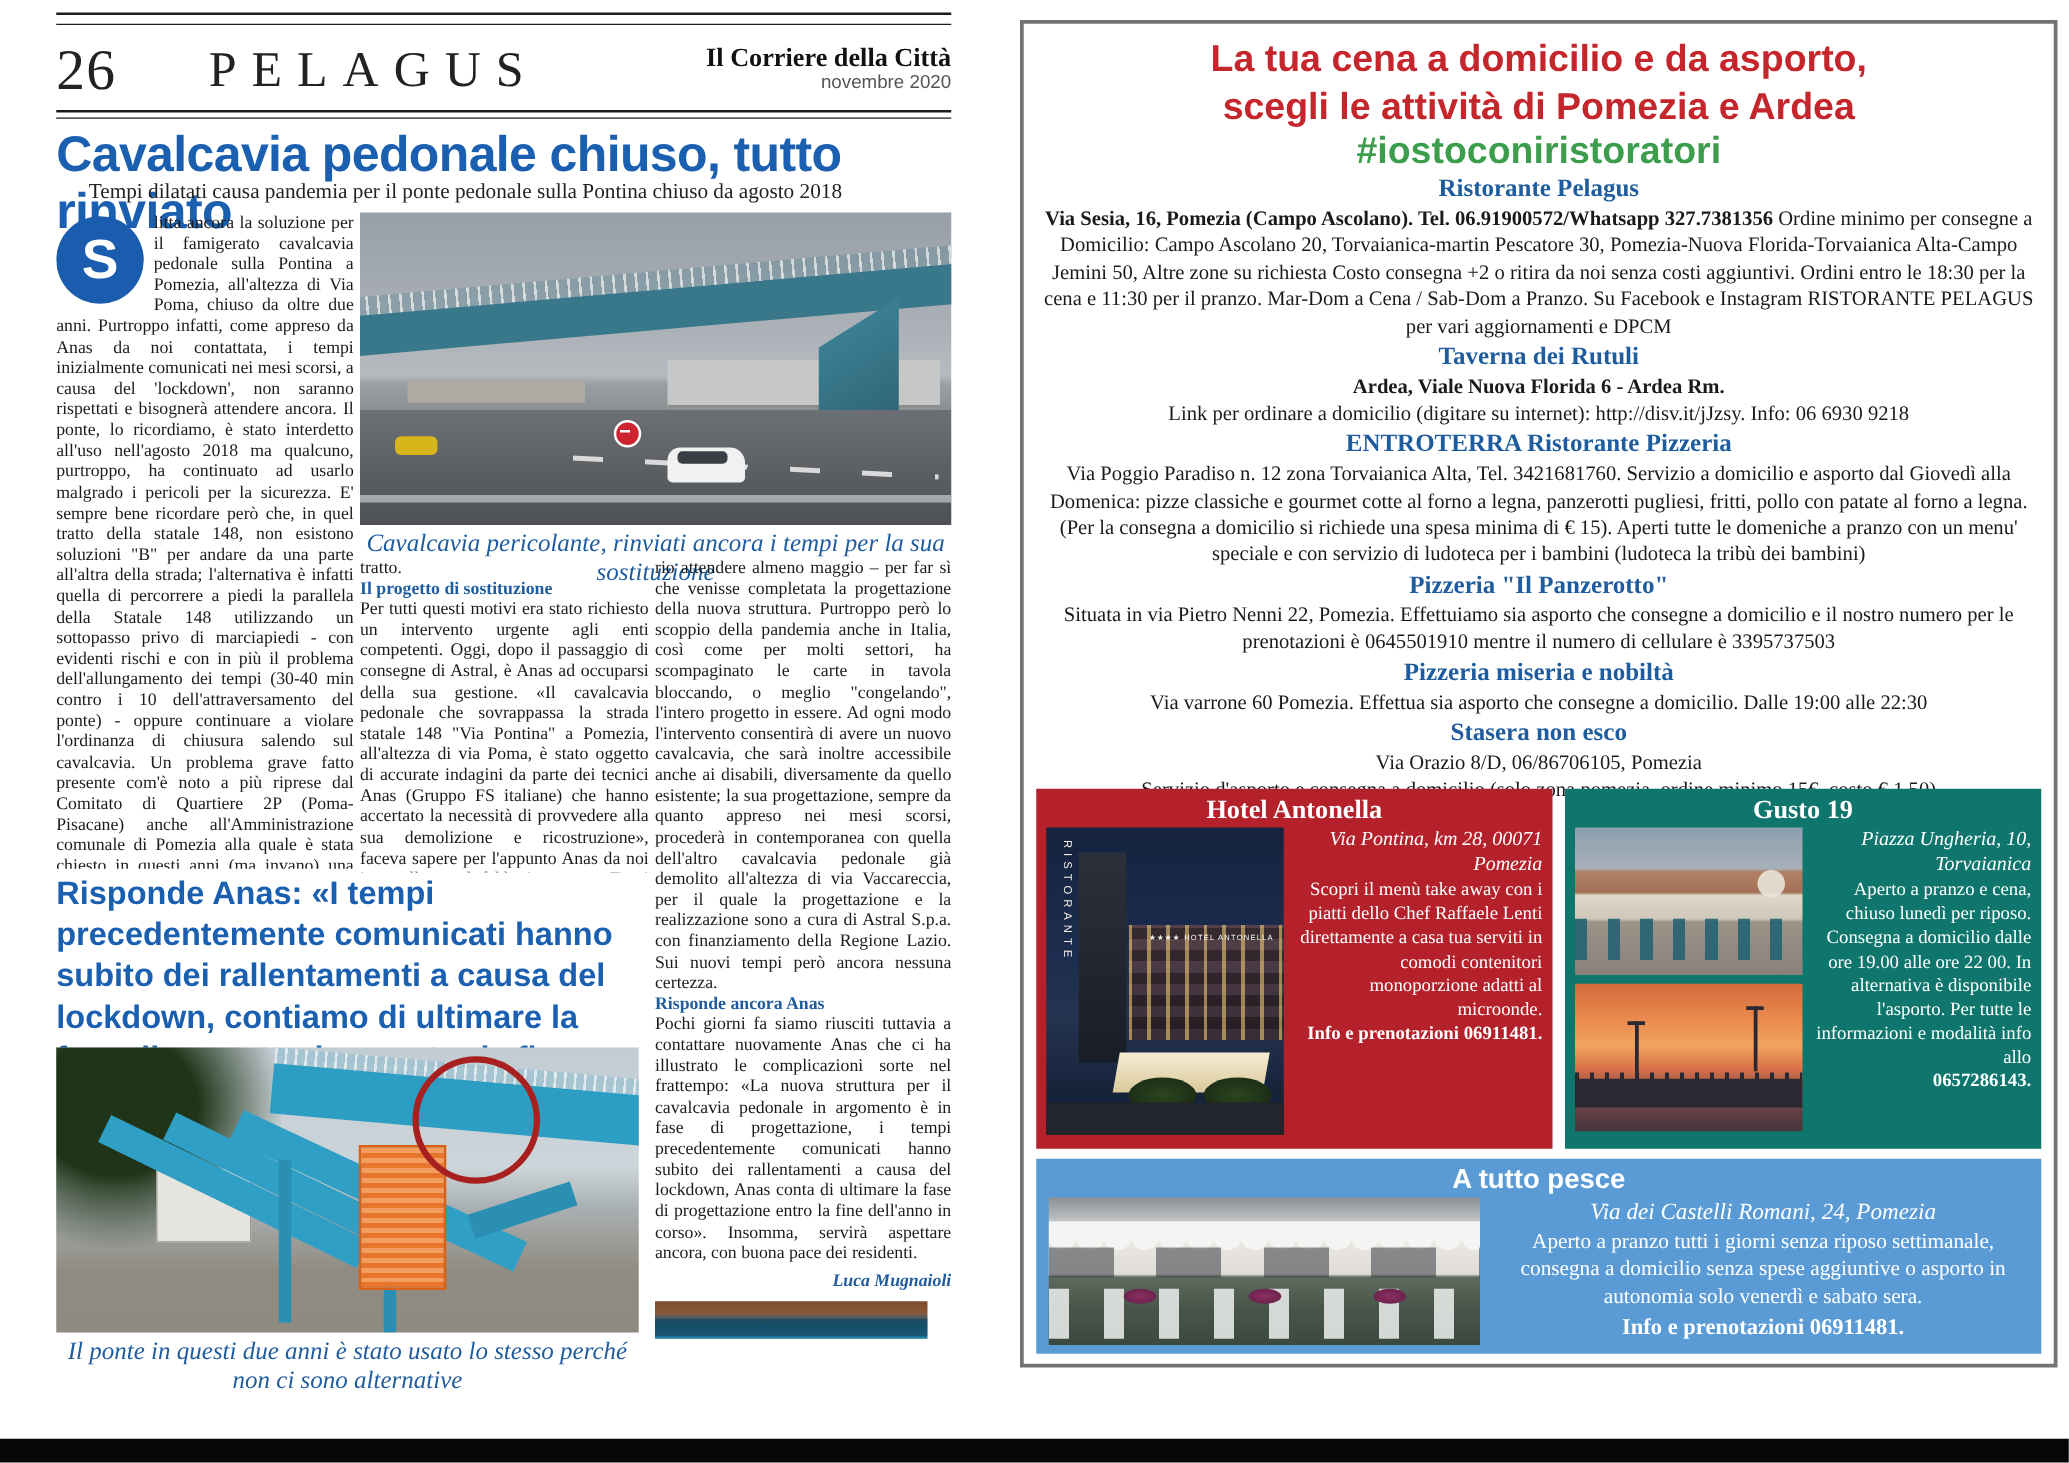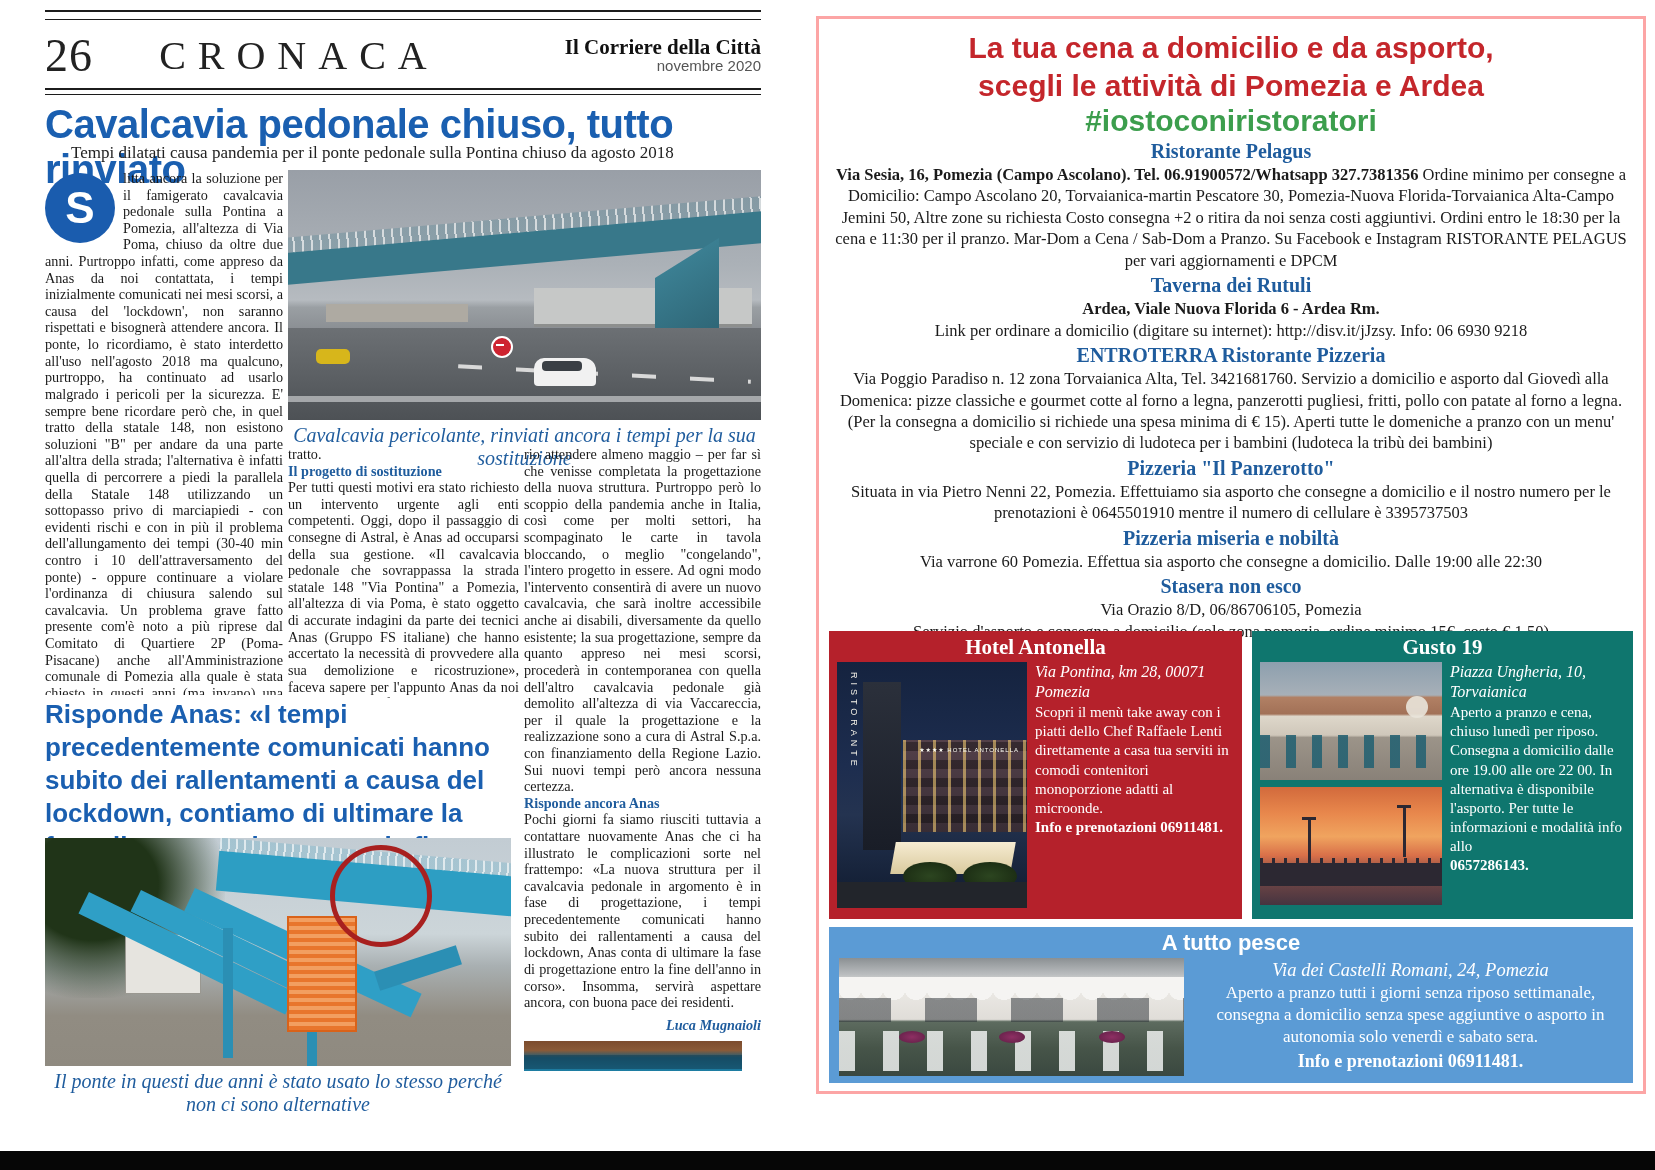--- a/index.html
+++ b/index.html
@@ -80,37 +80,37 @@
           background:repeating-linear-gradient(0deg,#e8752c 0 4px,#f29e60 4px 8px);}
   .p2-circle{position:absolute;right:17%;top:3%;width:92px;height:92px;border:5px solid #a8201f;border-radius:50%;}
   .p2-signpost{position:absolute;left:80px;top:96px;width:74px;height:58px;background:#e6e4df;border:1px solid #9a9891;}
 
   
   .photo3{width:218px;height:186px;margin-top:8px;position:relative;overflow:hidden;
           background:linear-gradient(180deg,#7c4c2e 0%,#8a5a38 5%,#185f7e 9%,#1f86ad 18%,#28a0cb 45%,#2da8d2 70%,#1e83aa 100%);}
   .p3-band{position:absolute;left:0;top:14px;width:100%;height:14px;background:rgba(20,60,80,.55);}
 
   
-  .right-page{left:816px;top:16px;width:824px;height:1072px;border:3px solid #fca5a5;background:#fff;}
+  .right-page{left:816px;top:16px;width:824px;height:1072px;border:3px solid #737373;background:#fff;}
   .ad-head{text-align:center;font-family:"Liberation Sans",sans-serif;font-weight:bold;
            font-size:30px;line-height:1.25;color:#c4262b;margin-top:10px;}
   .ad-hashtag{text-align:center;font-family:"Liberation Sans",sans-serif;font-weight:bold;
            font-size:30px;color:#3c9e4d;line-height:1.15;}
   .ad-body{position:absolute;left:14px;right:14px;top:118px;text-align:center;}
   .ad-sec-title{color:#1f5c9d;font-weight:bold;font-size:20px;margin:3px 0 1px;}
   .ad-sec-text{font-size:16.5px;line-height:1.3;margin:0;}
   .ad-sec-text b{font-size:16.5px;}
 
   .boxes{position:absolute;left:10px;right:10px;top:612px;height:288px;display:flex;gap:10px;}
   .box{position:relative;overflow:hidden;color:#fff;}
   .box-red{background:#b5212b;flex:52;}
   .box-green{background:#0f766e;flex:48;}
   .box-title{text-align:center;font-weight:bold;font-size:21px;margin:4px 0 2px;}
   .box-flex{display:flex;gap:8px;padding:0 8px 8px;}
-  .box-text{flex:1;text-align:left;font-size:15px;line-height:1.28;}
+  .box-text{flex:1;text-align:right;font-size:15px;line-height:1.28;}
   .box-addr{font-style:italic;font-size:16px;}
   .box-info{font-weight:bold;}
 
   .photo-hotel{width:190px;height:246px;position:relative;overflow:hidden;flex:0 0 auto;
           background:linear-gradient(180deg,#15233f 0%,#1d2d4f 42%,#243350 62%,#0f1a2e 100%);}
   .ph-tower{position:absolute;left:26px;top:20px;width:38px;height:168px;
           background:linear-gradient(180deg,#2b303b,#191d27);}
   .ph-sign{position:absolute;left:12px;top:10px;color:#f5f2e8;font-family:"Liberation Sans",sans-serif;
           font-size:9px;letter-spacing:4px;writing-mode:vertical-rl;}
   .ph-bldg{position:absolute;left:66px;right:0;top:78px;height:92px;background:linear-gradient(#54414a,#382d35);
@@ -162,21 +162,21 @@
 </style>
 </head>
 <body>
 
 <div class="abs left-page">
   <div class="rule" style="top:0;height:2px;"></div>
   <div class="rule" style="top:9px;height:1px;"></div>
 
   <div class="np-header">
     <span class="page-num">26</span>
-    <span class="section-name">CRONACA</span>
+    <span class="section-name">PELAGUS</span>
     <span class="masthead-wrap">
       <span class="masthead">Il Corriere della Città</span><br>
       <span class="mast-date">novembre 2020</span>
     </span>
   </div>
 
   <div class="rule" style="top:78px;height:2px;"></div>
   <div class="rule" style="top:84px;height:1px;"></div>
 
   <div class="headline">Cavalcavia pedonale chiuso, tutto rinviato</div>

